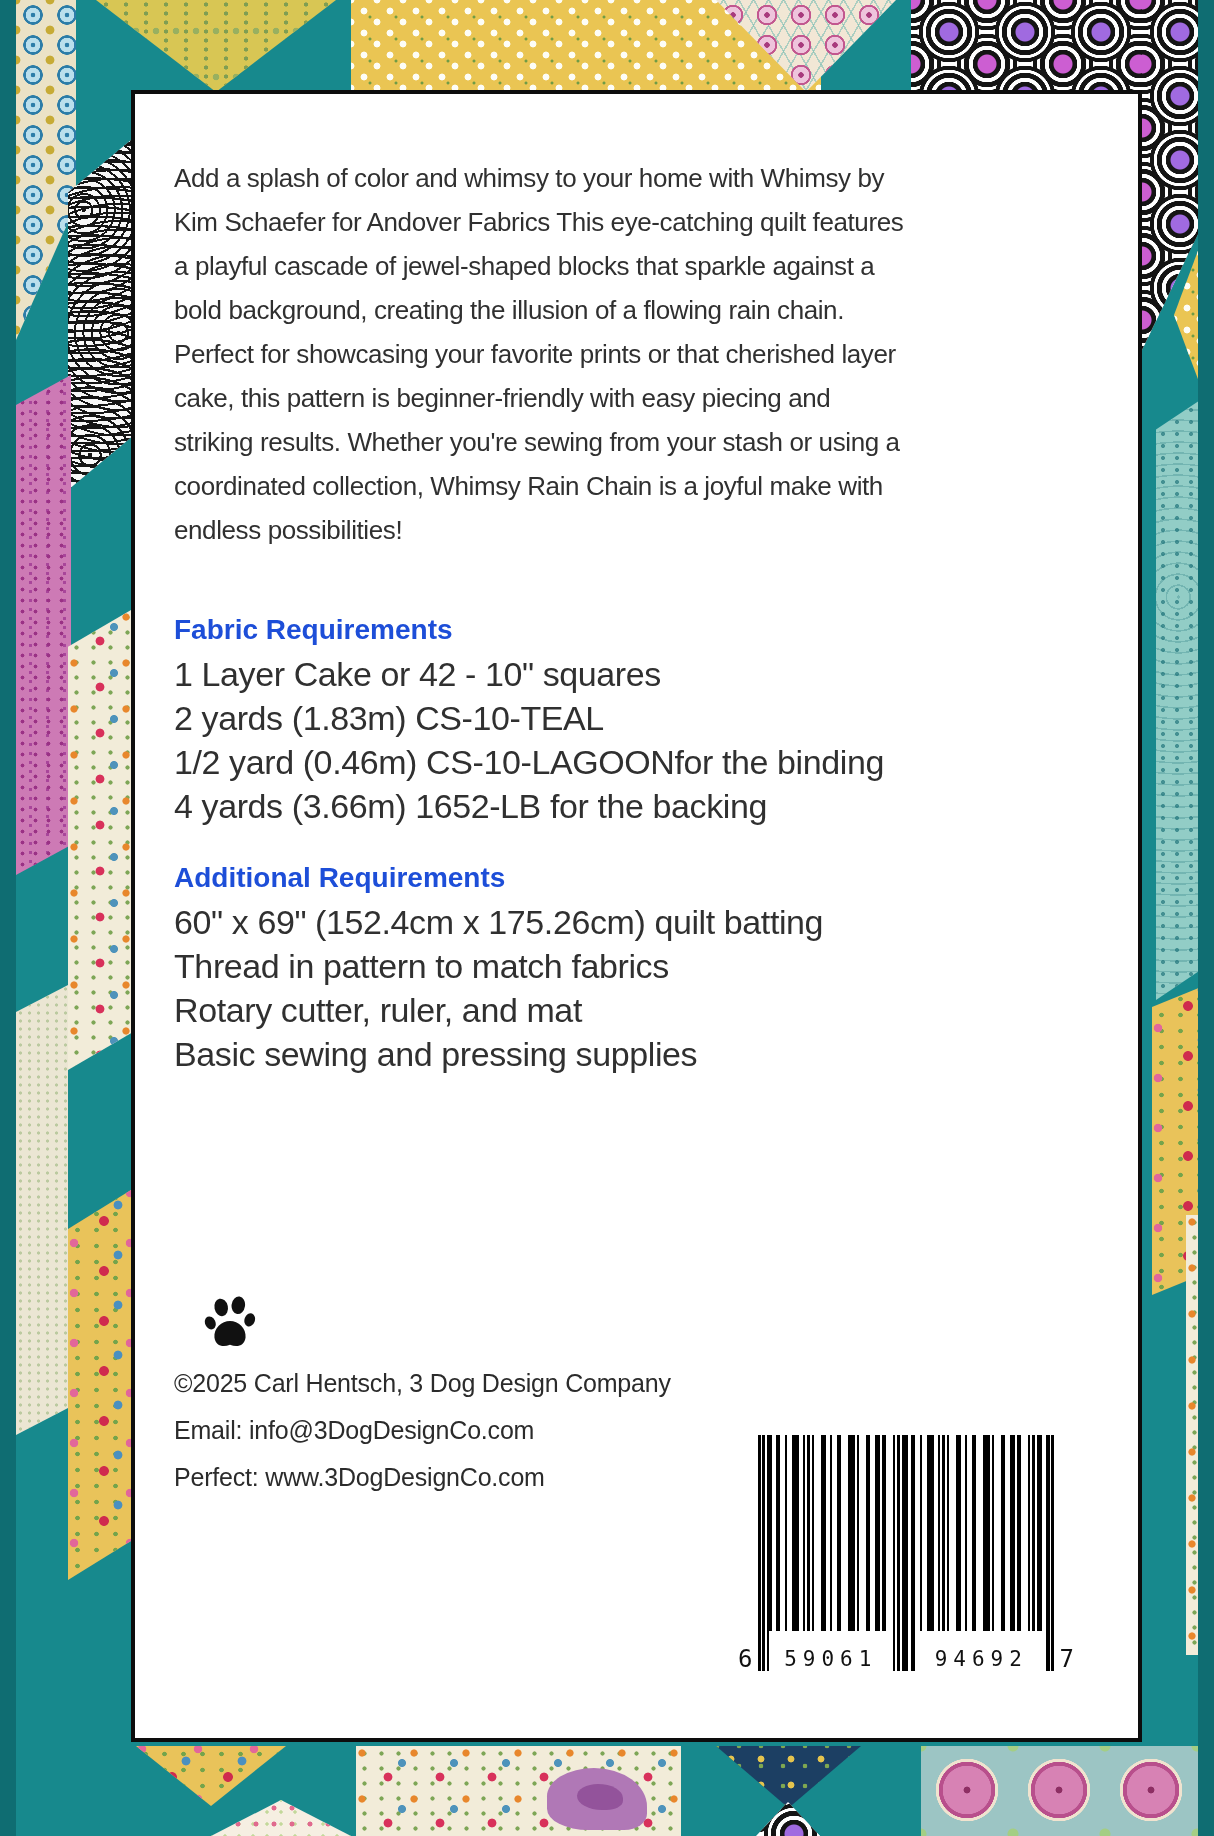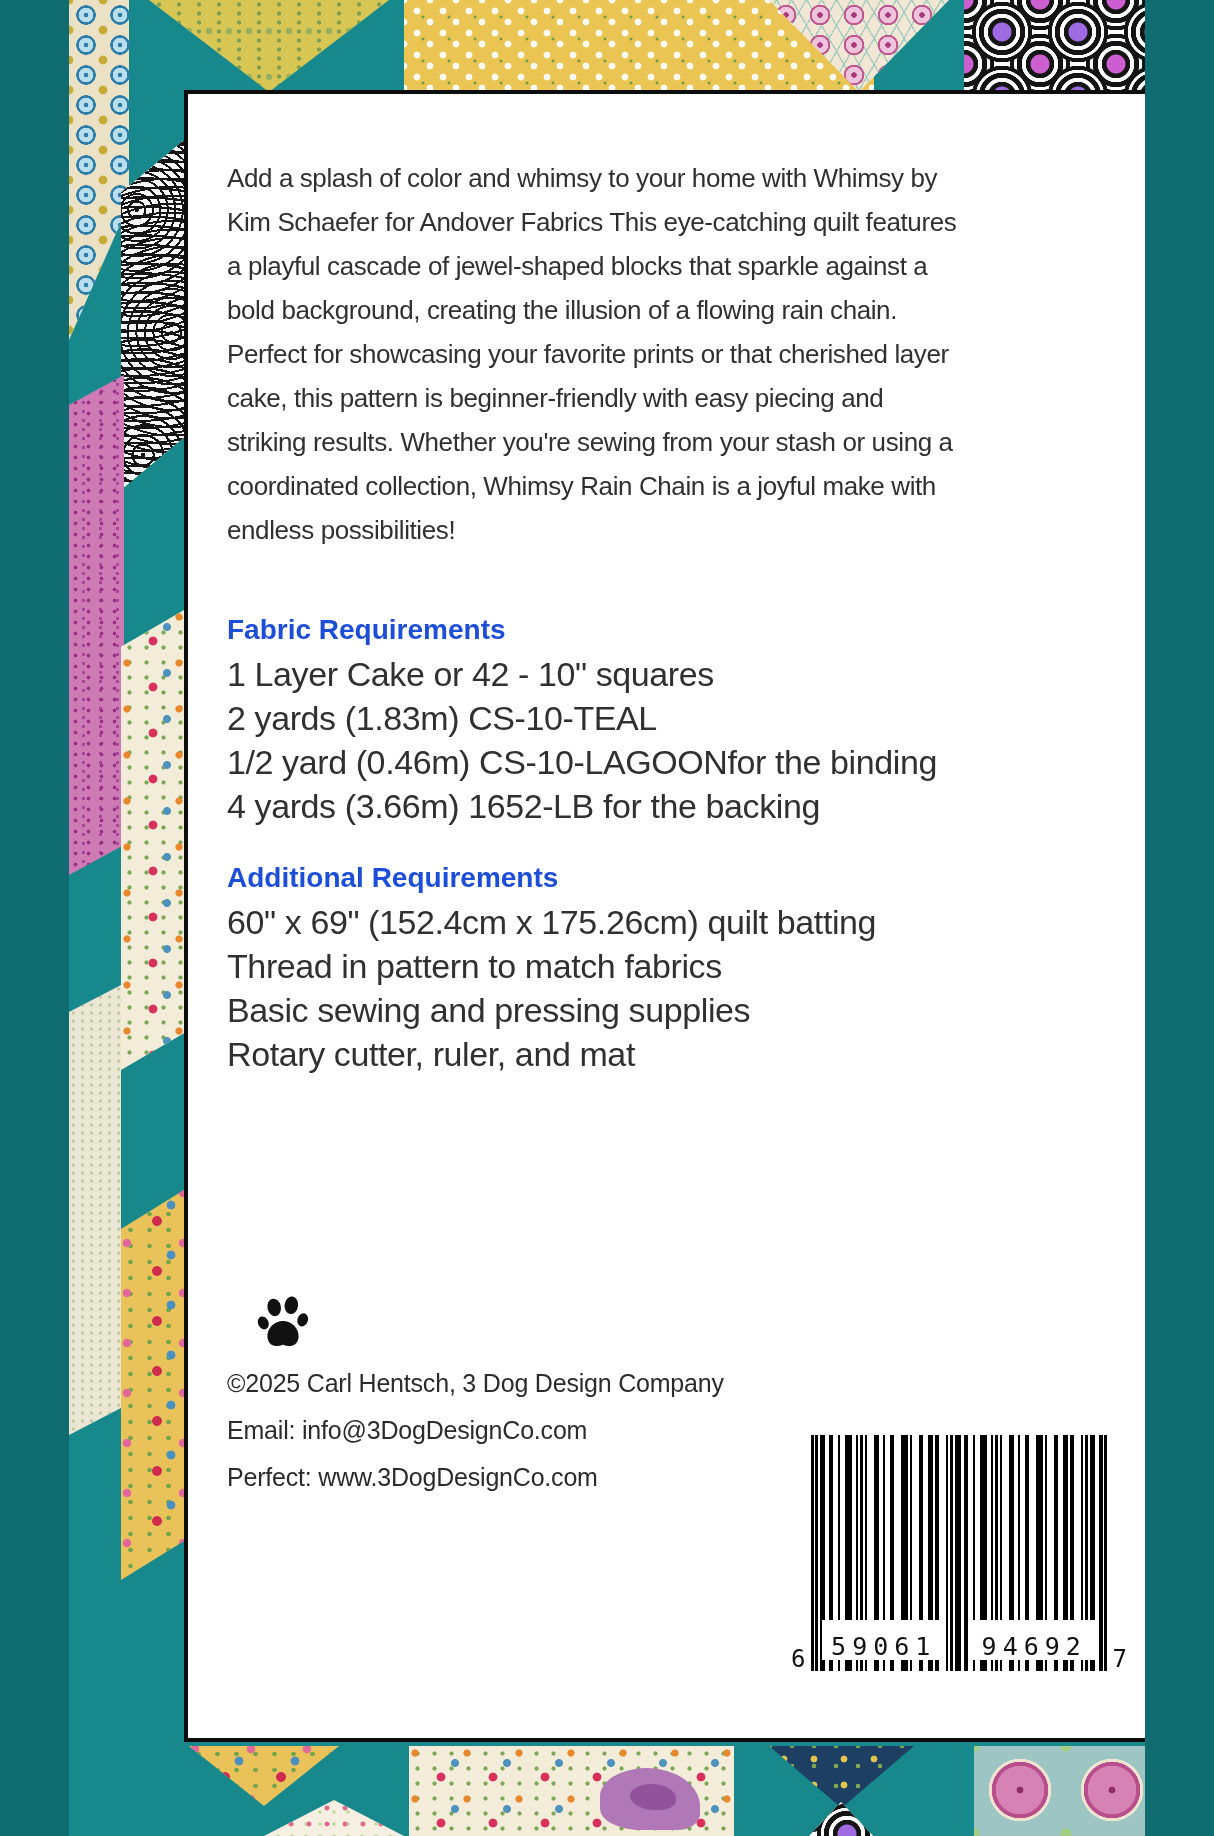--- a/index.html
+++ b/index.html
@@ -1,16 +1,16 @@
 <!DOCTYPE html>
 <html><head>
 <meta charset="utf-8">
 <style>
   html,body{margin:0;padding:0;background:#0f6d72;}
-  .page{position:relative;width:1076px;height:1836px;margin:0 auto;background:#17898d;overflow:hidden;
+  .page{position:relative;width:1182px;height:1836px;margin:0 auto;background:#17898d;overflow:hidden;
         font-family:"Liberation Sans",sans-serif;}
   .patch{position:absolute;}
 
   
   .f-bead{background:#d8c654;background-image:radial-gradient(circle,#7f9e52 1.8px,transparent 2.4px),radial-gradient(circle,#98b060 3px,transparent 3.6px);background-size:20px 9px,20px 46px;background-position:0 0,10px 8px;}
   .f-daisy{background:#eac553;background-image:radial-gradient(circle,#fdfdf6 3px,transparent 3.8px),radial-gradient(circle,#fdfdf6 3px,transparent 3.8px),radial-gradient(circle,#6f9c45 1.2px,transparent 1.8px);background-size:26px 22px,26px 22px,26px 22px;background-position:0 0,13px 11px,6px 6px;}
   .f-ornate{background:#f2e7d5;background-image:radial-gradient(circle,#a83a7d 2.5px,#eec4dc 3px 8px,#c2578f 8.5px 10px,transparent 10.5px),repeating-linear-gradient(60deg,rgba(125,190,180,.6) 0 1.5px,transparent 1.5px 13px),repeating-linear-gradient(-60deg,rgba(125,190,180,.6) 0 1.5px,transparent 1.5px 13px);background-size:34px 30px,auto,auto;}
   .f-bwhex{background:#fff;background-image:radial-gradient(circle,#a06ae0 0 9px,#141414 10px 14px,#fff 14.5px 18px,#141414 18.5px 23px,#fff 23.5px 26px,#141414 26.5px 30px,transparent 30.5px),radial-gradient(circle,#cc5ed2 0 9px,#141414 10px 14px,#fff 14.5px 18px,#141414 18.5px 23px,#fff 23.5px 26px,#141414 26.5px 30px,transparent 30.5px);background-size:76px 64px;background-position:0 0,38px 32px;}
   .f-swirl{background:#f7f7f7;background-image:repeating-radial-gradient(circle at 25% 20%,#151515 0 2px,transparent 2px 7.5px),repeating-radial-gradient(circle at 80% 55%,#151515 0 2px,transparent 2px 8.5px),repeating-radial-gradient(circle at 35% 90%,#151515 0 2.2px,transparent 2.2px 9.5px);}
   .f-hexflower{background:#ebe2c6;background-image:radial-gradient(circle,#2d7da8 2px,#badfec 2.6px 7px,#2d7da8 7.5px 9.5px,transparent 10px),radial-gradient(circle,#c7ab36 4px,transparent 4.8px);background-size:34px 30px,34px 30px;background-position:0 0,17px 15px;}
@@ -42,22 +42,22 @@
   .foot-line{font-size:25px;line-height:47px;letter-spacing:-0.2px;color:#2b2b2b;margin:0;}
   .foot-line:first-of-type{margin-top:8px;}
 
   
   .barcode{position:absolute;left:603px;top:1341px;width:336px;height:236px;display:flex;gap:6px;}
   .bc-digit{align-self:flex-end;font-family:"DejaVu Sans Mono",monospace;font-size:24px;line-height:1;color:#111;}
   .bars{flex:1;position:relative;background-color:#fff;background-image:
     repeating-linear-gradient(90deg,#000 0 2px,transparent 2px 9px),
     repeating-linear-gradient(90deg,transparent 0 4px,#000 4px 7px,transparent 7px 15px),
     repeating-linear-gradient(90deg,transparent 0 11px,#000 11px 14px,transparent 14px 27px);}
-  .bc-box{position:absolute;bottom:11px;height:40px;background:#fff;display:flex;align-items:flex-end;justify-content:center;
-          font-family:"DejaVu Sans Mono",monospace;font-size:25px;line-height:1.1;letter-spacing:6px;color:#111;}
+  .bc-box{position:absolute;bottom:0;height:40px;background:#fff;display:flex;align-items:flex-end;justify-content:center;
+          font-family:"DejaVu Sans Mono",monospace;font-size:21px;line-height:1.1;letter-spacing:6px;color:#111;}
   .bc-box.b1{left:3.5%;width:42%;}
   .bc-box.b2{left:54.5%;width:42%;}
   .guard{position:absolute;top:0;width:3px;height:100%;background:#000;}
   .g1{left:0;} .g2{left:49.5%;} .g3{right:0;}
 </style>
 </head>
 <body>
 
 <div class="page">
 
@@ -108,22 +108,22 @@
         <li>1 Layer Cake or 42 - 10" squares</li>
         <li>2 yards (1.83m) CS-10-TEAL</li>
         <li>1/2 yard (0.46m) CS-10-LAGOONfor the binding</li>
         <li>4 yards (3.66m) 1652-LB for the backing</li>
       </ul>
 
       <h2 class="sec-h add">Additional Requirements</h2>
       <ul class="req-list">
         <li>60" x 69" (152.4cm x 175.26cm) quilt batting</li>
         <li>Thread in pattern to match fabrics</li>
+        <li>Rotary cutter, ruler, and mat</li>
         <li>Basic sewing and pressing supplies</li>
-        <li>Rotary cutter, ruler, and mat</li>
       </ul>
 
       <div class="footer">
         <svg class="paw" viewBox="0 0 100 108" xmlns="http://www.w3.org/2000/svg">
           <ellipse cx="33" cy="22" rx="13" ry="17" fill="#111" transform="rotate(-12 33 22)"></ellipse>
           <ellipse cx="66" cy="18" rx="13" ry="17" fill="#111" transform="rotate(8 66 18)"></ellipse>
           <ellipse cx="12" cy="52" rx="10" ry="13" fill="#111" transform="rotate(-24 12 52)"></ellipse>
           <ellipse cx="88" cy="46" rx="10" ry="13" fill="#111" transform="rotate(20 88 46)"></ellipse>
           <path d="M50 48 C66 48 82 62 80 80 C78 96 64 100 50 94 C36 100 22 96 20 80 C18 62 34 48 50 48 Z" fill="#111"></path>
         </svg>

